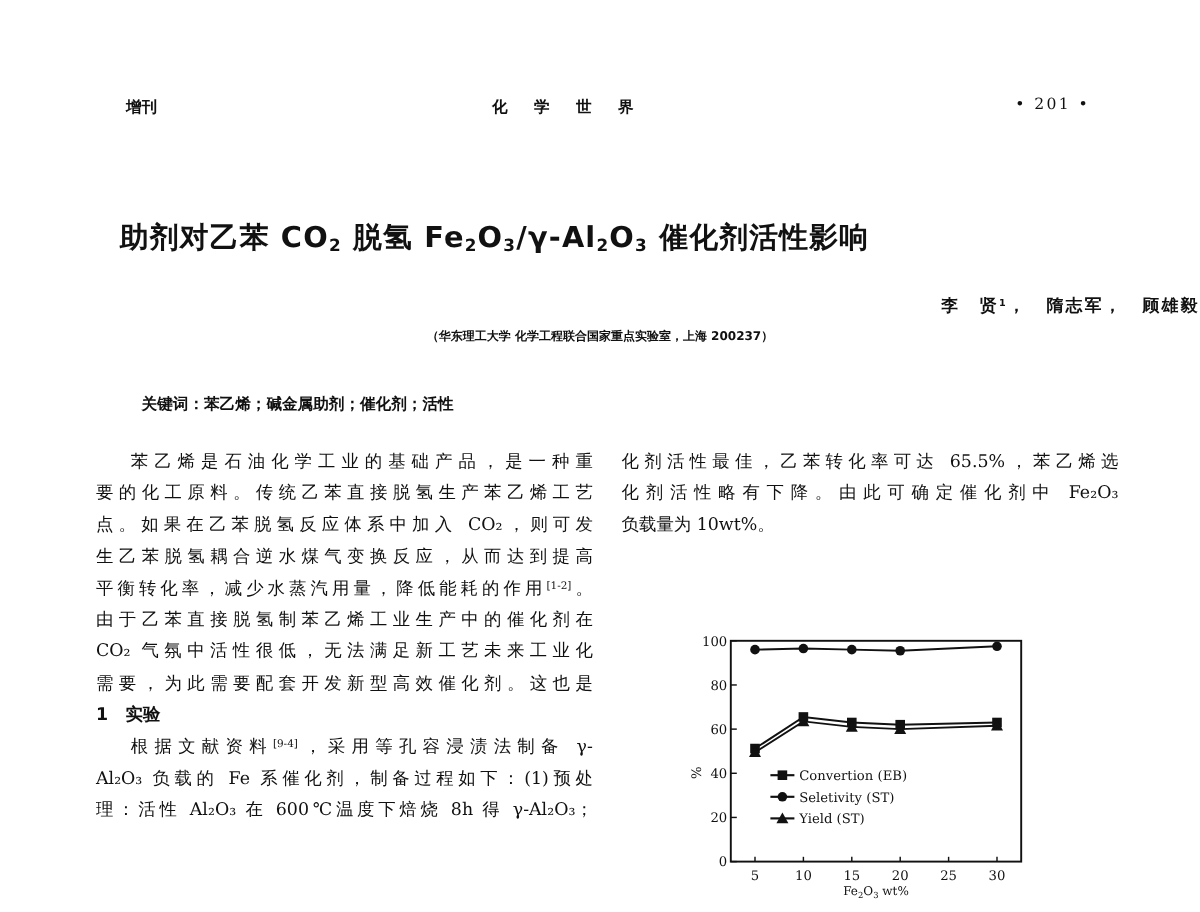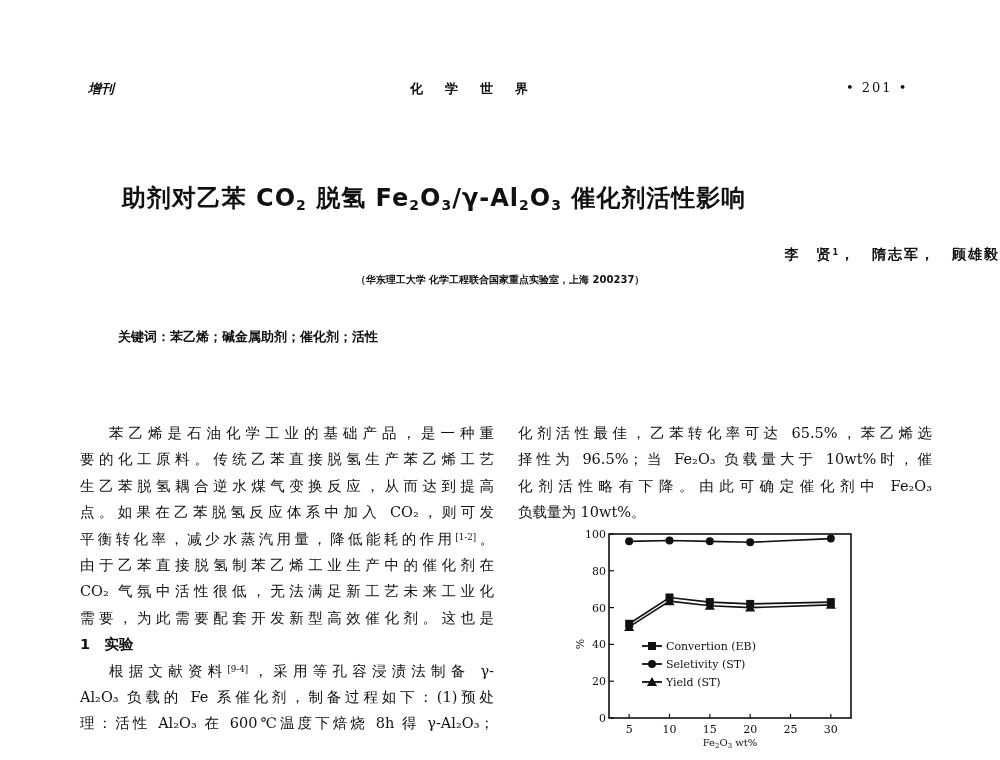--- a/index.html
+++ b/index.html
@@ -1,33 +1,33 @@
 <!DOCTYPE html>
 <html><head>
 <meta charset="utf-8">
 <style>
   html, body { margin:0; padding:0; background:#ffffff; }
   body { width:1000px; height:760px; position:relative; overflow:hidden;
          font-family:"DejaVu Serif", serif; color:#111; }
   .abs { position:absolute; }
   .hdr { top:80px; font-size:13px; font-weight:bold; font-family:"DejaVu Sans", sans-serif; }
-  #hdr-left { left:88px;font-style:italic; }
+  #hdr-left { left:105px; }
   #hdr-center { left:410px; letter-spacing:22px; }
   #hdr-right { left:846px; font-family:"DejaVu Serif", serif; font-weight:normal; letter-spacing:2px; }
   #title { top:182px; left:0; width:824px; text-align:center; font-size:24px; font-weight:bold;
-           font-family:"DejaVu Sans", sans-serif; letter-spacing:1px;padding-left:22px; }
+           font-family:"DejaVu Sans", sans-serif; letter-spacing:1px; }
   #title sub { font-size:14px; }
   #authors { top:246px; left:0; width:1000px; text-align:right; font-size:14px; font-weight:bold;
              font-family:"DejaVu Sans", sans-serif; letter-spacing:2px; }
   #authors sup { font-size:8px; }
   #affil { top:273px; left:0; width:1000px; text-align:center; font-size:10px; font-weight:bold;
            font-family:"DejaVu Sans", sans-serif; }
   #keywords { top:328px; left:118px; font-size:13px; font-weight:bold; }
   #keywords .kw-label { font-family:"DejaVu Sans", sans-serif; }
-  .col { font-size:14.5px; line-height:26.4px; text-align:justify;margin-top:48px; }
+  .col { font-size:14.5px; line-height:26.4px; text-align:justify; }
   #col-left { top:372px; left:80px; width:414px; }
   #col-right { top:372px; left:518px; width:414px; }
   .line { display:block; white-space:nowrap; height:26.4px; text-align-last:justify; text-align:justify; }
   .line.last { text-align-last:left; }
   .indent { padding-left:29px; }
   .section-title { font-weight:bold; font-family:"DejaVu Sans", sans-serif; }
   sub { font-size:0.6em; vertical-align:-0.25em; line-height:0; }
   sup { font-size:0.6em; vertical-align:0.5em; line-height:0; }
   #chart { top:520px; left:570px; width:300px; height:240px; }
   #chart svg text { font-family:"DejaVu Serif", serif; }
@@ -43,35 +43,34 @@
 
 <div class="abs" id="authors"><span>李　贤</span><sup>1</sup><span>，　隋志军，　顾雄毅</span></div>
 
 <div class="abs" id="affil">（华东理工大学 化学工程联合国家重点实验室，上海 200237）</div>
 
 <div class="abs" id="keywords"><span class="kw-label">关键词：</span><span>苯乙烯；碱金属助剂；催化剂；活性</span></div>
 
 <div class="abs col" id="col-left">
   <span class="line indent">苯乙烯是石油化学工业的基础产品，是一种重</span>
   <span class="line">要的化工原料。传统乙苯直接脱氢生产苯乙烯工艺</span>
+  <span class="line">点。如果在乙苯脱氢反应体系中加入 CO₂，则可发</span>
   <span class="line">生乙苯脱氢耦合逆水煤气变换反应，从而达到提高</span>
-  <span class="line">点。如果在乙苯脱氢反应体系中加入 CO₂，则可发</span>
   <span class="line"><span>平衡转化率，减少水蒸汽用量，降低能耗的作用</span><sup>[1-2]</sup><span>。</span></span>
   <span class="line">由于乙苯直接脱氢制苯乙烯工业生产中的催化剂在</span>
   <span class="line">CO₂ 气氛中活性很低，无法满足新工艺未来工业化</span>
   <span class="line">需要，为此需要配套开发新型高效催化剂。这也是</span>
   <span class="line last section-title">1　实验</span>
   <span class="line indent"><span>根据文献资料</span><sup>[9-4]</sup><span>，采用等孔容浸渍法制备 γ-</span></span>
   <span class="line">Al₂O₃ 负载的 Fe 系催化剂，制备过程如下：(1)预处</span>
   <span class="line">理：活性 Al₂O₃ 在 600℃温度下焙烧 8h 得 γ-Al₂O₃；</span>
 </div>
 
 <div class="abs col" id="col-right">
   <span class="line">化剂活性最佳，乙苯转化率可达 65.5%，苯乙烯选</span>
-  <span class="line">择性为 96.5%；当 Fe₂O₃ 负载量大于 10wt%时，催</span>
   <span class="line">化剂活性略有下降。由此可确定催化剂中 Fe₂O₃</span>
   <span class="line last">负载量为 10wt%。</span>
 </div>
 
 <div class="abs" id="chart">
   <svg id="chart-svg" width="300" height="240" viewBox="0 0 300 240">
       <rect x="39" y="14" width="242" height="184" fill="none" stroke="#111" stroke-width="1.6"></rect>
       <line x1="39" y1="198" x2="44" y2="198" stroke="#111" stroke-width="1.2"></line>
       <text x="36" y="202" font-size="11" text-anchor="end" fill="#111">0</text>
       <line x1="39" y1="161.2" x2="44" y2="161.2" stroke="#111" stroke-width="1.2"></line>

